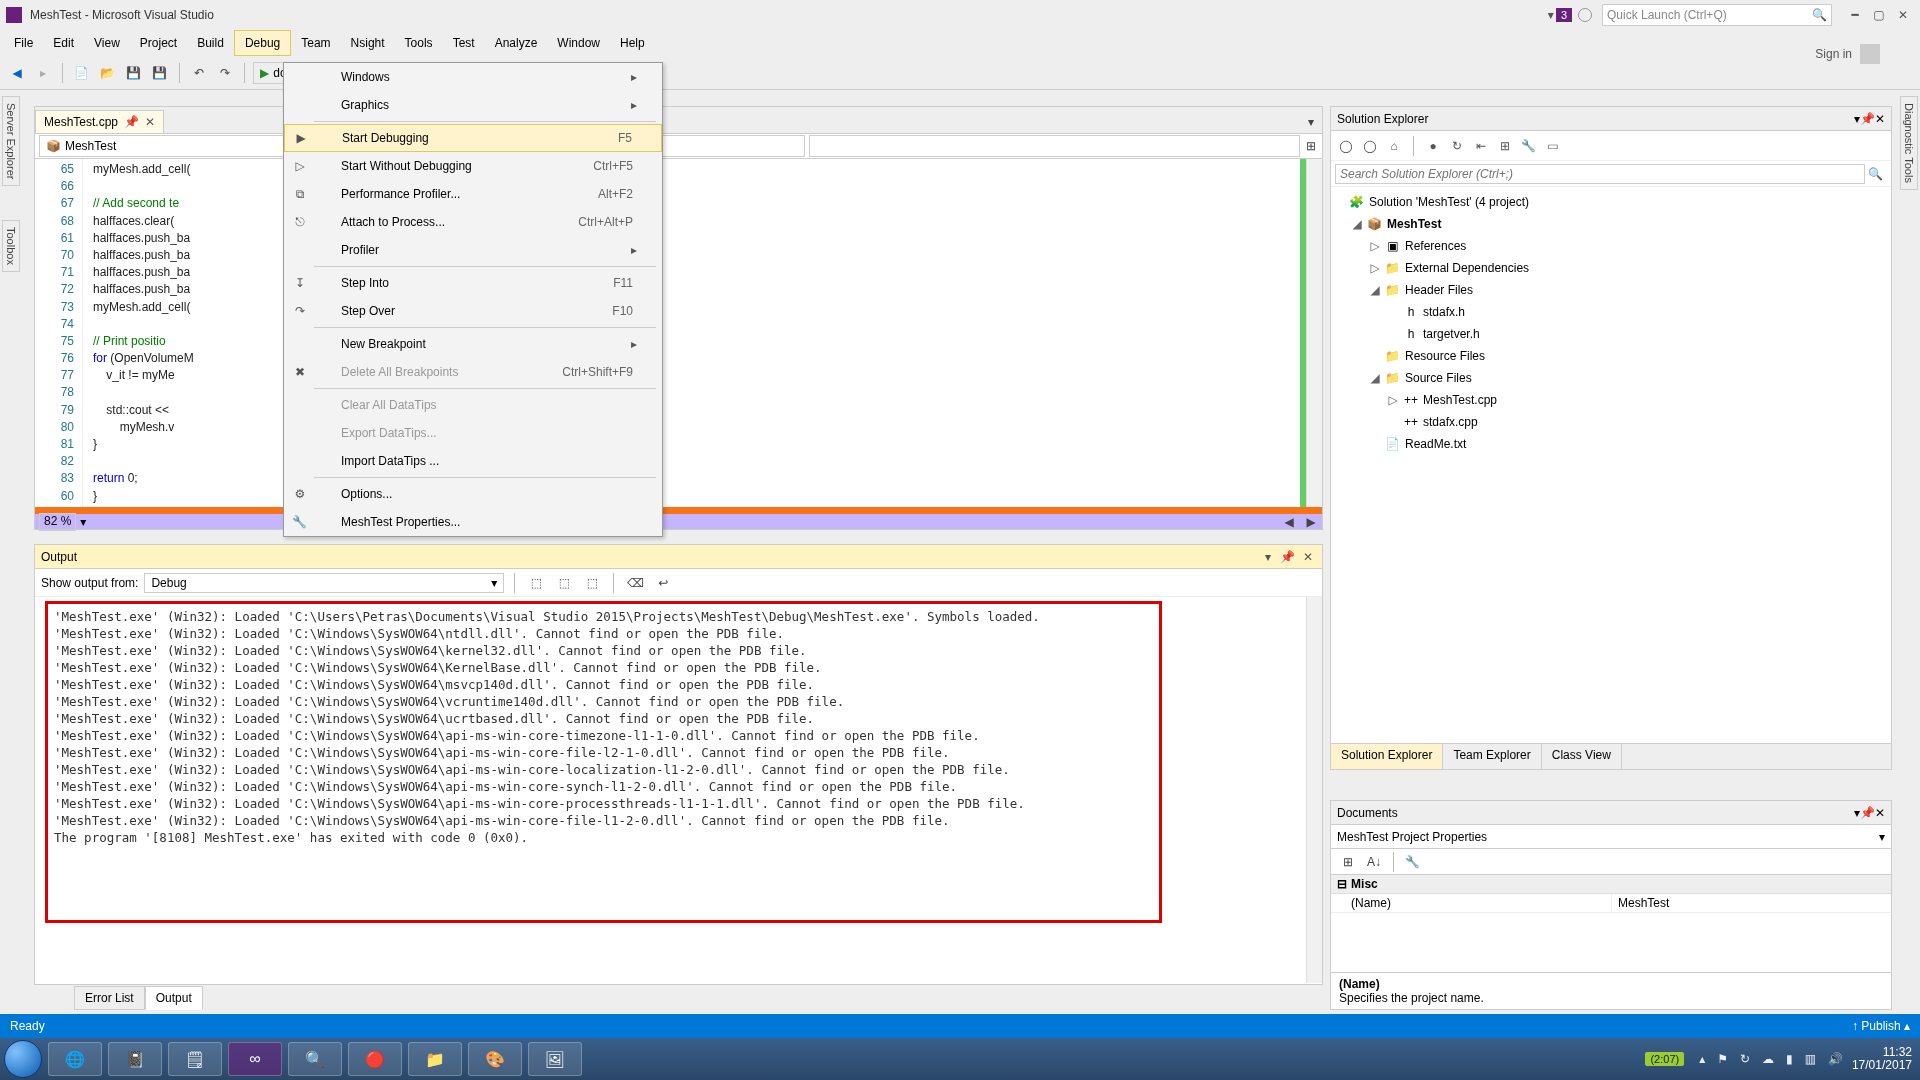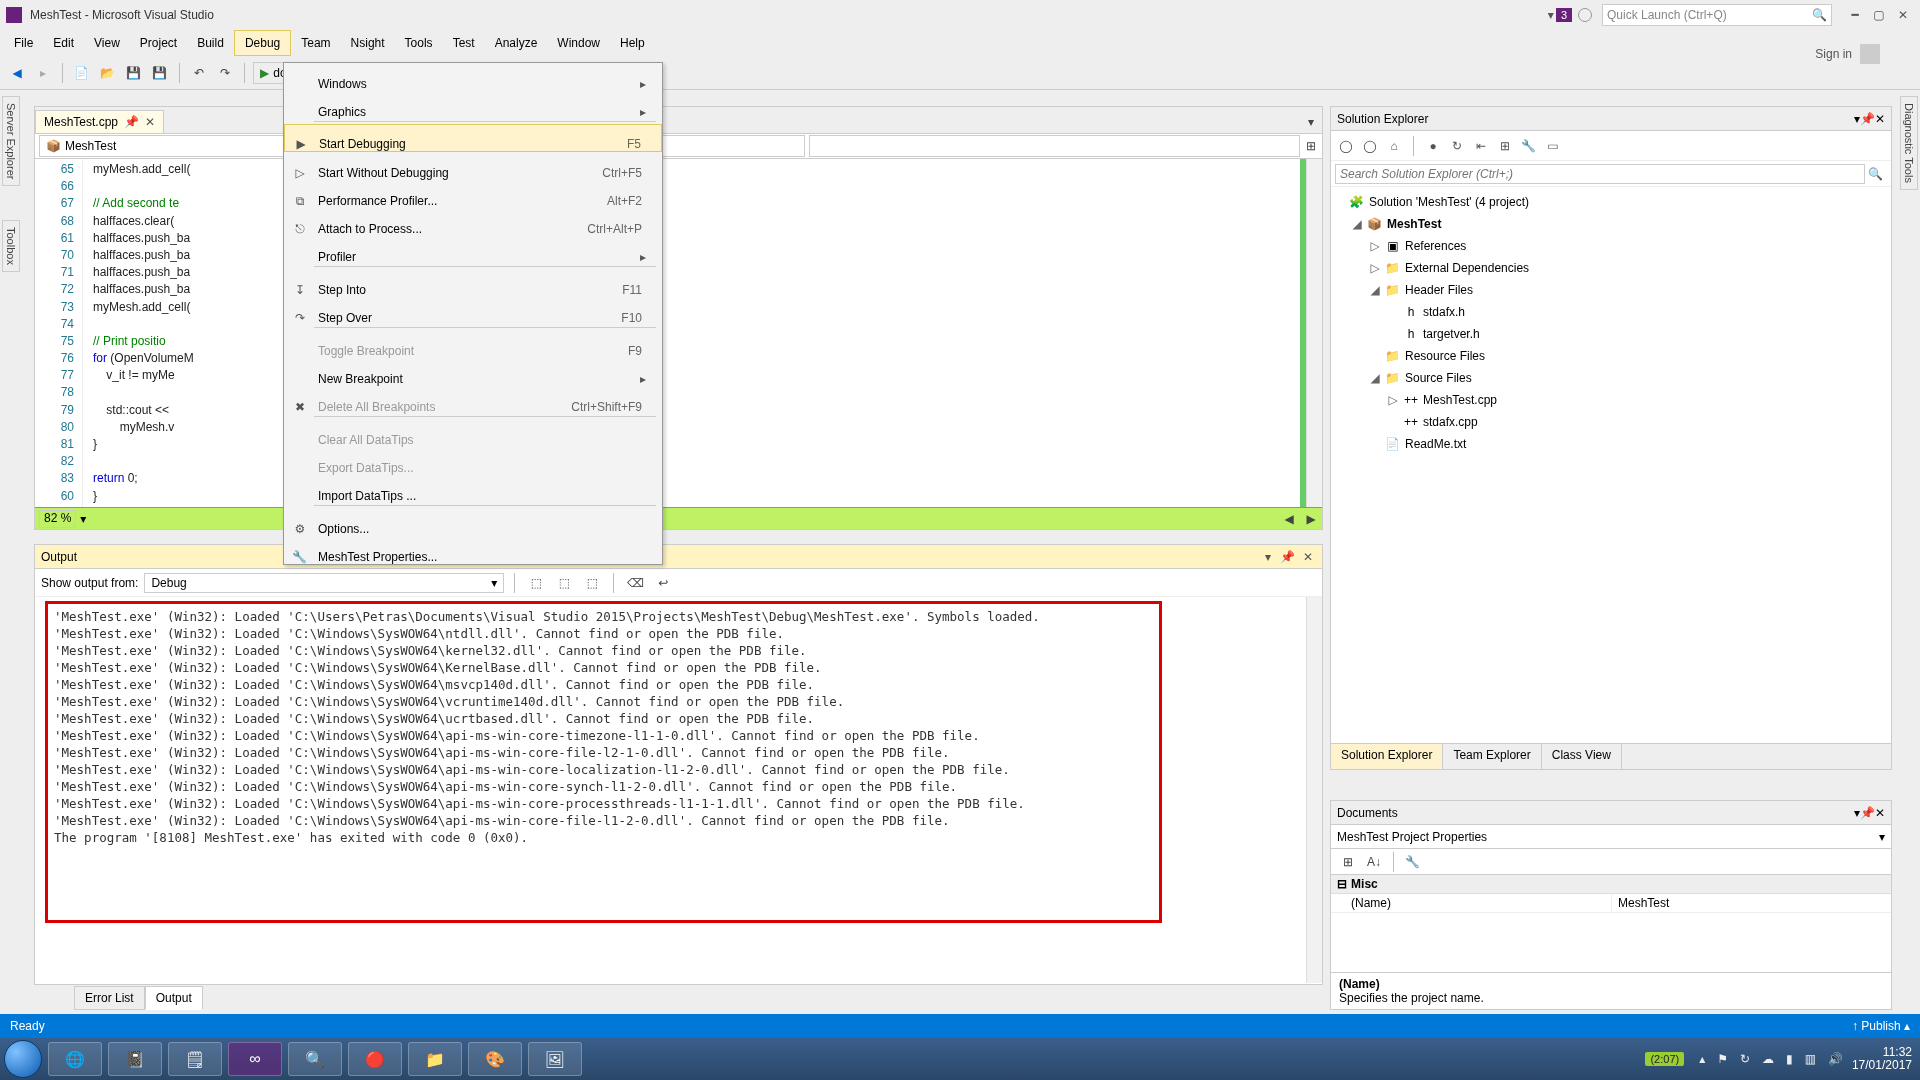--- a/index.html
+++ b/index.html
@@ -20,21 +20,21 @@
 .tbtn { width:22px; height:22px; display:inline-flex; align-items:center; justify-content:center; color:#444; }
 .tsep { width:1px; height:20px; background:#bbb; margin:0 4px; }
 .debug-dd { height:22px; border:1px solid #ccc; display:flex; align-items:center; padding:0 6px; gap:4px; }
 .debug-dd .play { color:#2a8a2a; }
 .side-rail { position:absolute; background:#eee; border:1px solid #ccc; padding:6px 2px; writing-mode:vertical-rl; color:#444; font-size:11px; }
 .rail-left-1 { left:2px; top:96px; }
 .rail-left-2 { left:2px; top:220px; }
 .rail-right { right:2px; top:96px; }
 
 .dropdown { position:absolute; left:283px; top:62px; width:380px; background:#f3f3f3; border:1px solid #999; box-shadow:2px 2px 4px rgba(0,0,0,.2); z-index:100; }
-.dropdown .row { display:flex; align-items:flex-end; height:28px; padding:0 16px 0 4px; }
+.dropdown .row { display:flex; align-items:center; height:28px; padding:0 25px 0 4px;gap:23px; }
 .dropdown .row.hl { background:#fff3cd; border:1px solid #e0c95a; }
 .dropdown .row.disabled { color:#999; }
 .dropdown .ic { width:24px; text-align:center; color:#555; }
 .dropdown .lbl { flex:1; padding-left:6px; }
 .dropdown .sc { color:#666; padding-right:4px; }
 .dropdown .arr { color:#555; }
 .dropdown .sep { height:1px; background:#ccc; margin:2px 6px 2px 30px; } 
 .editor-pane { position:absolute; left:34px; top:106px; width:1289px; height:424px; border:1px solid #ccc; background:#fff; display:flex; flex-direction:column; }
 .doc-tabs { height:26px; background:#eee; display:flex; align-items:flex-end; }
 .doc-tab { background:#fffbe6; border:1px solid #ccc; border-bottom:none; padding:4px 8px; display:flex; align-items:center; gap:6px; }
@@ -44,21 +44,21 @@
 .crumb { height:22px; border:1px solid #ccc; padding:0 6px; display:flex; align-items:center; gap:4px; margin-left:4px; background:#fff; }
 .crumb.wide { flex:1; }
 .code-area { flex:1; display:flex; position:relative; overflow:hidden; font-family:Consolas,monospace; font-size:12.5px; }
 .gutter { width:48px; background:#fff; border-right:1px solid #eee; text-align:right; color:#237893; padding:2px 8px 0 0; }
 .gutter div { height:17.2px; line-height:17.2px; }
 .code { flex:1; white-space:pre; padding:2px 0 0 10px; color:#222; position:relative; }
 .code .cmt { color:#008000; }
 .code .kw { color:#0000cc; }
 .code-scroll { position:absolute; right:0; top:0; bottom:0; width:16px; background:#f1f1f1; border-left:1px solid #ddd; }
 .green-strip { position:absolute; right:16px; top:0; bottom:0; width:6px; background:linear-gradient(#6c6 0 100%); }
-.zoombar { height:22px; border-top:1px solid #f97316; display:flex; align-items:center; background:#bef264; }
+.zoombar { height:22px; border-top:7px solid #f97316; display:flex; align-items:center; background:#c4b5fd; }
 .zoombar .dd { height:18px; border:1px solid #ccc; padding:0 4px; margin-left:4px; }
 
 .output-pane { position:absolute; left:34px; top:544px; width:1289px; height:460px; border:1px solid #ccc; background:#fff; display:flex; flex-direction:column; }
 .pane-title { height:24px; background:#fff4c2; border-bottom:1px solid #ccc; display:flex; align-items:center; padding:0 6px; }
 .pane-title .ttl { flex:1; }
 .pane-title .pbtn { width:16px; height:16px; margin-left:4px; color:#555; display:inline-flex; align-items:center; justify-content:center; }
 .out-toolbar { height:28px; display:flex; align-items:center; gap:6px; padding:0 6px; border-bottom:1px solid #eee; }
 .out-toolbar .dd { height:20px; border:1px solid #ccc; padding:0 6px; width:360px; display:flex; align-items:center; background:#fff; }
 .out-body { flex:1; position:relative; overflow:hidden; }
 .red-box { position:absolute; left:10px; top:4px; right:160px; bottom:80px; border:3px solid #d00; padding:4px 6px; font-family:Consolas,monospace; font-size:12.5px; color:#333; white-space:pre; line-height:17px; }
@@ -222,25 +222,20 @@
       <span class="ic">↧</span>
       <span class="lbl">Step Into</span>
       <span class="sc">F11</span>
     </div>
     <div class="row">
       <span class="ic">↷</span>
       <span class="lbl">Step Over</span>
       <span class="sc">F10</span>
     </div>
     <div class="sep"></div>
-    <div class="row disabled">
-      <span class="ic"></span>
-      <span class="lbl">Toggle Breakpoint</span>
-      <span class="sc">F9</span>
-    </div>
     <div class="row">
       <span class="ic"></span>
       <span class="lbl">New Breakpoint</span>
       <span class="arr">▸</span>
     </div>
     <div class="row disabled">
       <span class="ic">✖</span>
       <span class="lbl">Delete All Breakpoints</span>
       <span class="sc">Ctrl+Shift+F9</span>
     </div>

